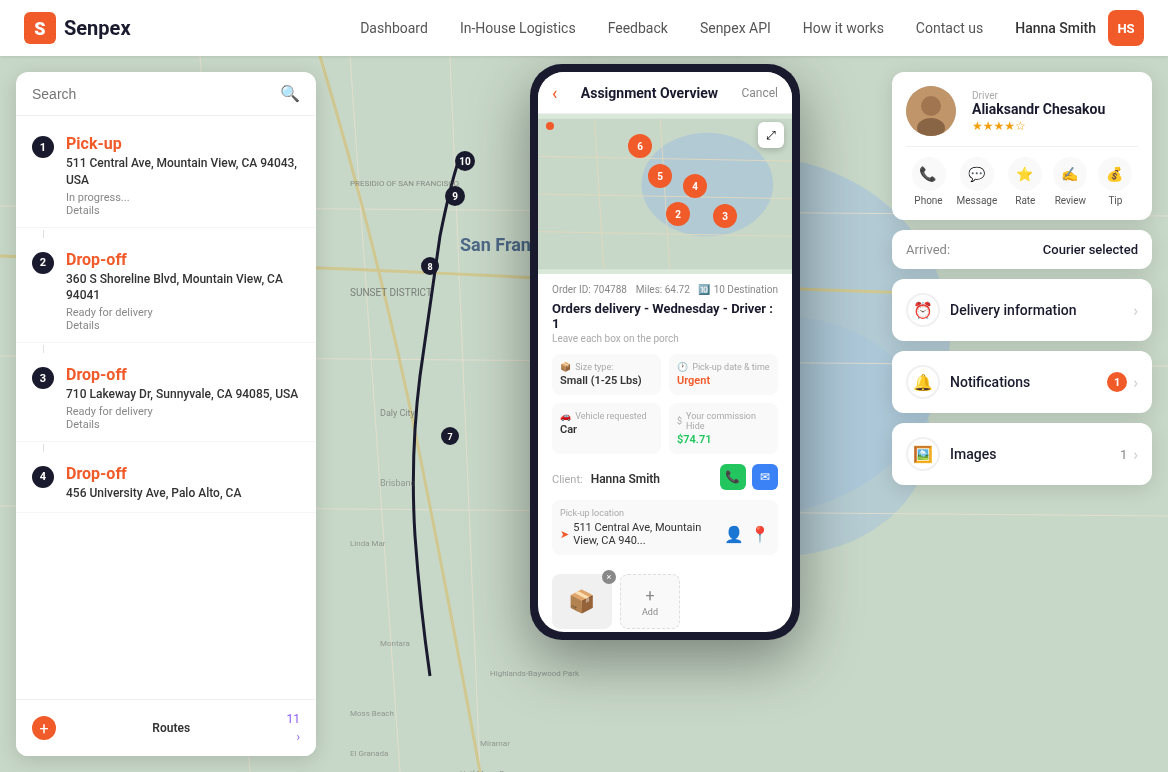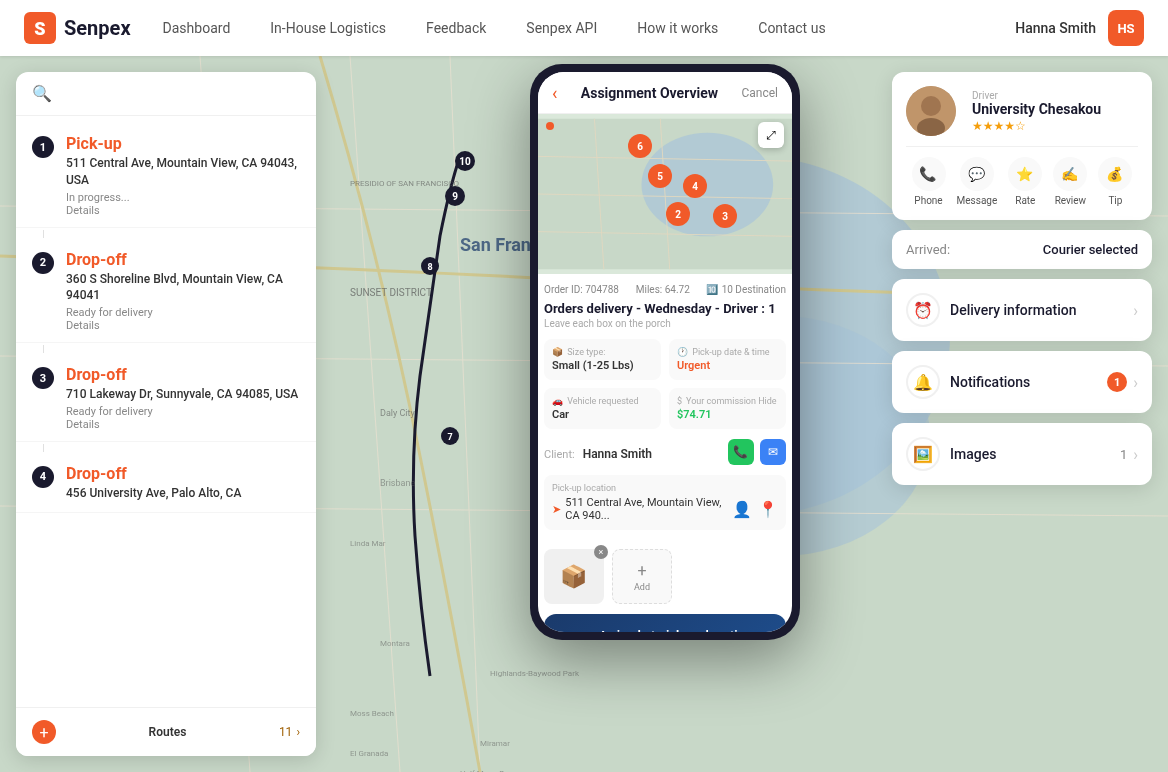--- a/index.html
+++ b/index.html
@@ -40,23 +40,23 @@
       height: 32px;
       border-radius: 6px;
       display: flex;
       align-items: center;
       justify-content: center;
       font-size: 18px;
       font-weight: 900;
     }
     .nav-links {
       display: flex;
-      gap: 40px;
+      gap: 32px;
       flex: 1;
-      justify-content: flex-start;
+      justify-content: flex-end;
     }
     .nav-link {
       font-size: 14px;
       color: #555;
       cursor: pointer;
       text-decoration: none;
     }
     .nav-right {
       display: flex;
       align-items: center;
@@ -184,21 +184,21 @@
       background: #f15a29;
       color: white;
       border-radius: 50%;
       display: flex;
       align-items: center;
       justify-content: center;
       font-size: 16px;
       cursor: pointer;
     }
     .routes-label { font-size: 12px; font-weight: 600; color: #333; }
-    .routes-count { font-size: 12px; color: #a16207; display: flex; align-items: flex-end; gap: 4px; }
+    .routes-count { font-size: 12px; color: #8b5cf6; display: flex; align-items: flex-end; gap: 4px; flex-direction: column; }
 
     
     .phone-overlay {
       position: absolute;
       left: 50%;
       top: 8px;
       transform: translateX(-20%);
       z-index: 20;
       width: 270px;
     }
@@ -285,21 +285,21 @@
       left: 8px;
       background: #f15a29;
       width: 8px;
       height: 8px;
       border-radius: 50%;
     }
 
     .phone-body {
       flex: 1;
       overflow-y: auto;
-      padding: 10px 6px;
+      padding: 10px 14px;
     }
     .order-meta {
       display: flex;
       justify-content: space-between;
       font-size: 10px;
       color: #888;
       margin-bottom: 6px;
     }
     .order-title {
       font-size: 13px;
@@ -630,20 +630,21 @@
       <text x="350" y="700" fill="#555" font-size="8" opacity="0.5">El Granada</text>
       <text x="480" y="690" fill="#555" font-size="8" opacity="0.5">Miramar</text>
       <text x="460" y="720" fill="#555" font-size="8" opacity="0.5">Half Moon Bay</text>
 
       <text x="598" y="335" fill="#555" font-size="9" opacity="0.5">Google</text>
     </svg>
   </div>
 
   <div class="left-panel">
     <div class="search-bar">
+      <input class="search-input" type="text" placeholder="Search" style="">
       <span class="search-icon">🔍</span>
     </div>
     <div class="delivery-list">
 
       <div class="delivery-item">
         <div class="item-number">1</div>
         <div class="item-content">
           <div class="item-type pickup">Pick-up</div>
           <div class="item-address">511 Central Ave, Mountain View, CA 94043, USA</div>
           <div class="item-status">In progress...</div>
@@ -819,21 +820,21 @@
         <div class="driver-avatar">
 
           <svg width="50" height="50" viewBox="0 0 50 50">
             <circle cx="25" cy="25" r="25" fill="#c0956a"></circle>
             <circle cx="25" cy="20" r="10" fill="#a07550"></circle>
             <ellipse cx="25" cy="42" rx="14" ry="10" fill="#8a6545"></ellipse>
           </svg>
         </div>
         <div>
           <div class="driver-info-label">Driver</div>
-          <div class="driver-name">University Chesakou</div>
+          <div class="driver-name">Aliaksandr Chesakou</div>
           <div class="driver-stars">★★★★☆</div>
         </div>
       </div>
       <div class="driver-actions">
         <div class="driver-action">
           <div class="driver-action-icon">📞</div>
           <span class="driver-action-label">Phone</span>
         </div>
         <div class="driver-action">
           <div class="driver-action-icon">💬</div>

